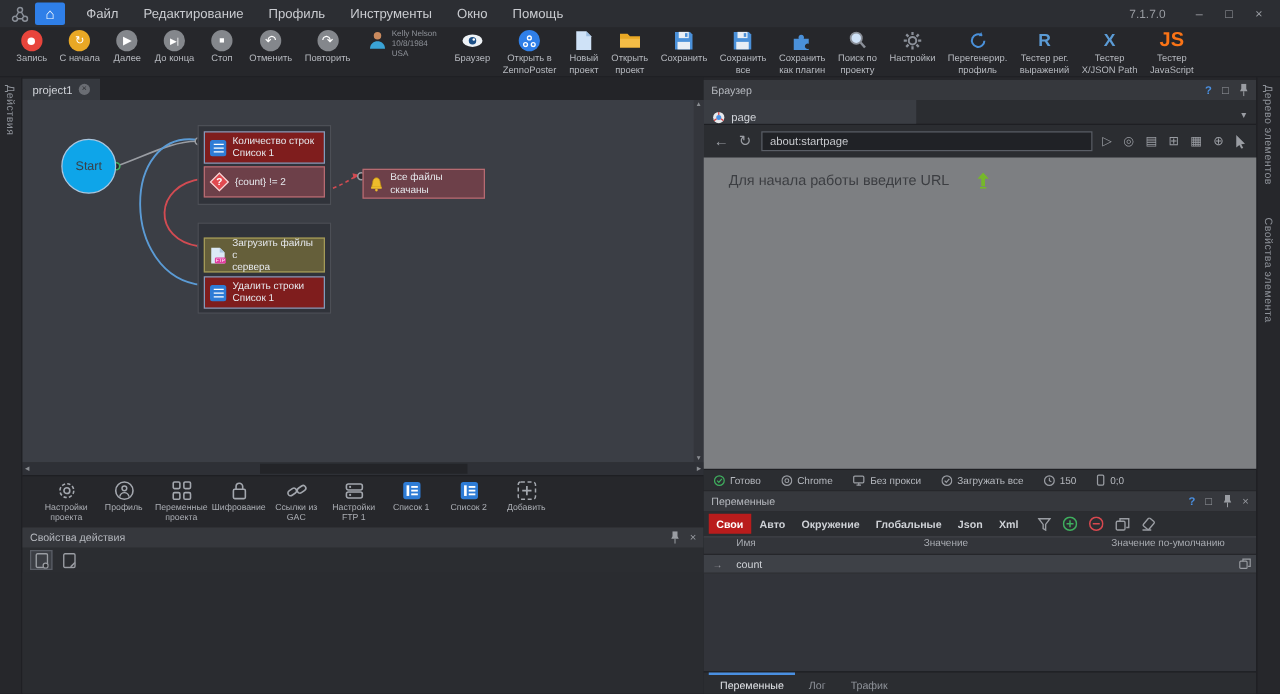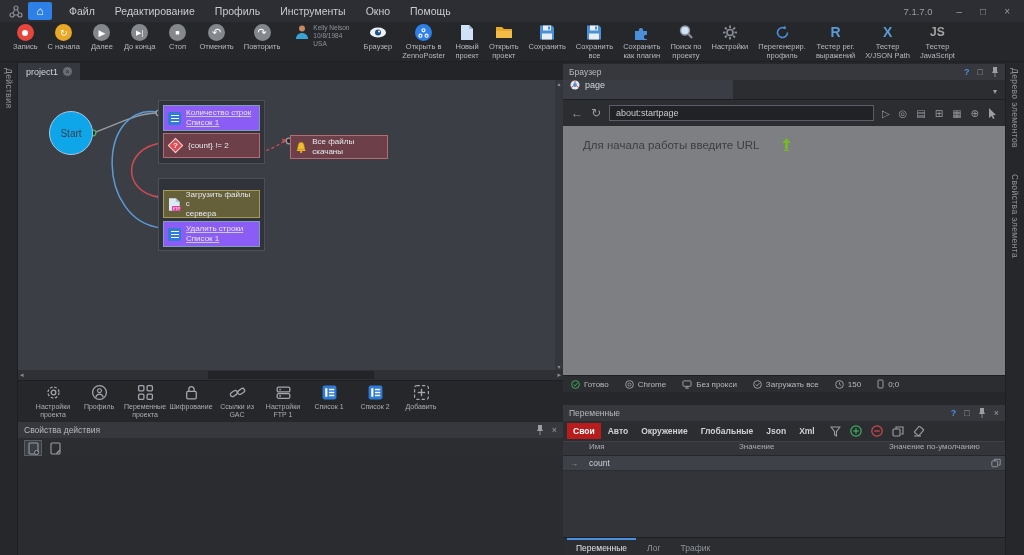--- a/index.html
+++ b/index.html
@@ -17,21 +17,21 @@
   .winctl { font-size:10px; color:#9a9da3; padding:2px 8px; }
 
   
   .toolbar { height:40px; background:#26272b; display:flex; align-items:flex-start; padding:2px 4px 0 8px; border-bottom:1px solid #1e1f23; }
   .tb-item { display:flex; flex-direction:column; align-items:center; padding:0 5px; min-width:34px; }
   .tb-label { font-size:7.5px; color:#b6b9bf; text-align:center; line-height:1.15; margin-top:2px; white-space:pre-line; }
   .circ { width:17px; height:17px; border-radius:50%; display:flex; align-items:center; justify-content:center; font-size:9px; color:#fff; }
   .c-red { background:#e8453c; } .c-yellow { background:#e9a825; } .c-gray { background:#84878c; }
   .dotw { width:6px; height:6px; border-radius:50%; background:#fff; }
   .letter-ico { font-size:14px; font-weight:bold; color:#5b9bd5; line-height:17px; }
-  .js-ico { color:#a3a3a3; font-size:12px; }
+  .js-ico { color:#f97316; font-size:16px; }
   .profile-block { display:flex; flex-direction:column; align-items:center; padding:0 5px;gap:16px; }
   .profile-top { display:flex; gap:3px; align-items:flex-start; }
   .profile-meta { font-size:6.5px; color:#8f939a; line-height:1.25; }
 
   
   .main { display:flex; height:493px; }
   .rail { background:#26272b; }
   .rail-left { width:18px; border-right:1px solid #1e1f23; padding-top:6px; display:flex; flex-direction:column; align-items:center; }
   .rail-right { width:19px; border-left:1px solid #1e1f23; padding-top:6px; display:flex; flex-direction:column; align-items:center; gap:26px; }
   .vtext { writing-mode:vertical-rl; font-size:8.5px; color:#8f939a; letter-spacing:.4px; }
@@ -42,21 +42,21 @@
   .tab-x { width:9px; height:9px; border-radius:50%; background:#6a6d73; color:#2a2c30; font-size:7px; line-height:9px; text-align:center; }
 
   .canvas { position:relative; height:290px; background:#3b3e45; overflow:hidden; }
   .vscroll { position:absolute; right:0; top:0; width:8px; height:100%; background:#34363c; display:flex; flex-direction:column; justify-content:space-between; align-items:center; font-size:6px; color:#8a8d92; }
   .hscroll { height:10px; background:#2e3036; position:relative; display:flex; align-items:center; justify-content:space-between; padding:0 2px; font-size:7px; color:#8a8d92; }
   .hthumb { position:absolute; left:190px; width:166px; top:1px; height:8px; background:#232428; }
 
   .grp { position:absolute; background:#30333a; border:1px solid #4c4f56; }
   .node { position:absolute; display:flex; align-items:center; gap:5px; padding:0 4px; border:1px solid; }
   .node-label { font-size:8px; line-height:1.2; white-space:pre-line; color:#e6e9ee; }
-  .n-blue { background:#8b5cf6; border-color:#7e9cbd;text-decoration:underline; }
+  .n-blue { background:#7f1d1d; border-color:#7e9cbd; }
   .n-red { background:#6d4049; border-color:#b66b72; }
   .n-olive { background:#655f3a; border-color:#a39a58; }
   .lst-ico { width:13px; height:13px; border-radius:2px; background:#2e7cd6; position:relative; flex:none; }
   .lst-ico i { position:absolute; left:3px; right:2px; height:1.5px; background:#fff; }
   .lst-ico i:nth-child(1){top:3px;} .lst-ico i:nth-child(2){top:6px;} .lst-ico i:nth-child(3){top:9px;}
   .diamond { width:11px; height:11px; background:#e04a50; border:1px solid #f0dadb; transform:rotate(45deg); display:flex; align-items:center; justify-content:center; flex:none; margin:0 2px; }
   .diamond span { transform:rotate(-45deg); color:#fff; font-size:8px; font-weight:bold; }
   .startnode { position:absolute; left:31px; top:31px; width:44px; height:44px; border-radius:50%; background:#0ea5e9; border:1px solid #a9c6df; display:flex; align-items:center; justify-content:center; font-size:10px; color:#3a3f46; }
 
   .strip { height:42px; background:#26272b; display:flex; align-items:flex-start; padding:3px 2px 0 12px; border-top:1px solid #1e1f23; }
@@ -71,33 +71,33 @@
 
   .props-panel { flex:1; }
   .props-tools { height:20px; display:flex; align-items:center; gap:4px; padding:0 6px; }
   .tool-box { width:18px; height:16px; display:flex; align-items:center; justify-content:center; border:1px solid transparent; }
   .tool-box.sel { border-color:#5a5e66; background:#3b3e44; }
   .props-body { flex:1; background:#2a2c30; }
 
   .right-col { width:442px; display:flex; flex-direction:column; background:#26272b; padding-top:2px; }
   .browser-panel { height:328px; }
   .b-tabs { height:20px; background:#2b2d31; display:flex; align-items:flex-end; border-bottom:1px solid #1e1f23; }
-  .b-tab { height:19px; width:170px; background:#3a3d43; display:flex; align-items:flex-start; gap:5px; padding:0 7px; font-size:9px; color:#d2d5da; }
+  .b-tab { height:19px; width:170px; background:#3a3d43; display:flex; align-items:flex-end; gap:5px; padding:0 7px; font-size:9px; color:#d2d5da; }
   .b-caret { margin-left:auto; padding:0 8px 3px 0; color:#9a9da3; font-size:8px; }
   .navbar { height:26px; display:flex; align-items:center; gap:8px; padding:0 8px; background:#2b2d31; }
   .nav-ico { color:#9a9da3; font-size:12px; }
   .urlfield { flex:1; height:16px; background:#202226; border:1px solid #5a5e66; color:#c8cace; font-size:9px; padding:0 6px; font-family:inherit; }
   .nav-right { display:flex; gap:9px; align-items:center; }
   .nav-right .nav-ico { font-size:10px; }
   .b-content { flex:1; background:#7d7f82; position:relative; }
   .b-msg { position:absolute; left:20px; top:12px; font-size:11.5px; color:#3c3e42; display:flex; align-items:center; gap:22px; }
   .statusbar { height:17px; background:#2b2d31; border-top:1px solid #1e1f23; display:flex; align-items:center; gap:16px; padding:0 8px; }
   .st-item { display:flex; align-items:center; gap:4px; font-size:8px; color:#b6b9bf; }
 
-  .vars-panel { flex:1; margin-top:13px; }
+  .vars-panel { flex:1; margin-top:1px; }
   .v-tabs { height:20px; display:flex; align-items:center; padding:0 4px; gap:1px; background:#2b2d31; }
   .v-tab { font-size:8.5px; font-weight:bold; color:#cfd2d7; padding:3px 6px; }
   .v-tab.active { background:#b91c1c; color:#fff; }
   .v-tools { display:flex; align-items:center; gap:9px; margin-left:8px; }
   .v-thead { height:15px; background:#33353a; display:flex; align-items:flex-start; font-size:8px; color:#a9acb2; border-top:1px solid #3f4147; border-bottom:1px solid #25262a; }
   .col-m { width:22px; } .col-a { width:150px; padding-left:4px; } .col-b { width:150px; padding-left:4px; } .col-c { flex:1; padding-left:4px; }
   .v-row { height:15px; background:#3e4147; display:flex; align-items:center; font-size:8.5px; color:#d0d3d8; border-bottom:1px solid #2c2e32; }
   .v-row .col-m { color:#9a9da3; font-size:8px; text-align:center; }
   .row-copy { margin-left:auto; padding-right:4px; }
   .v-body { flex:1; background:#32343a; }

